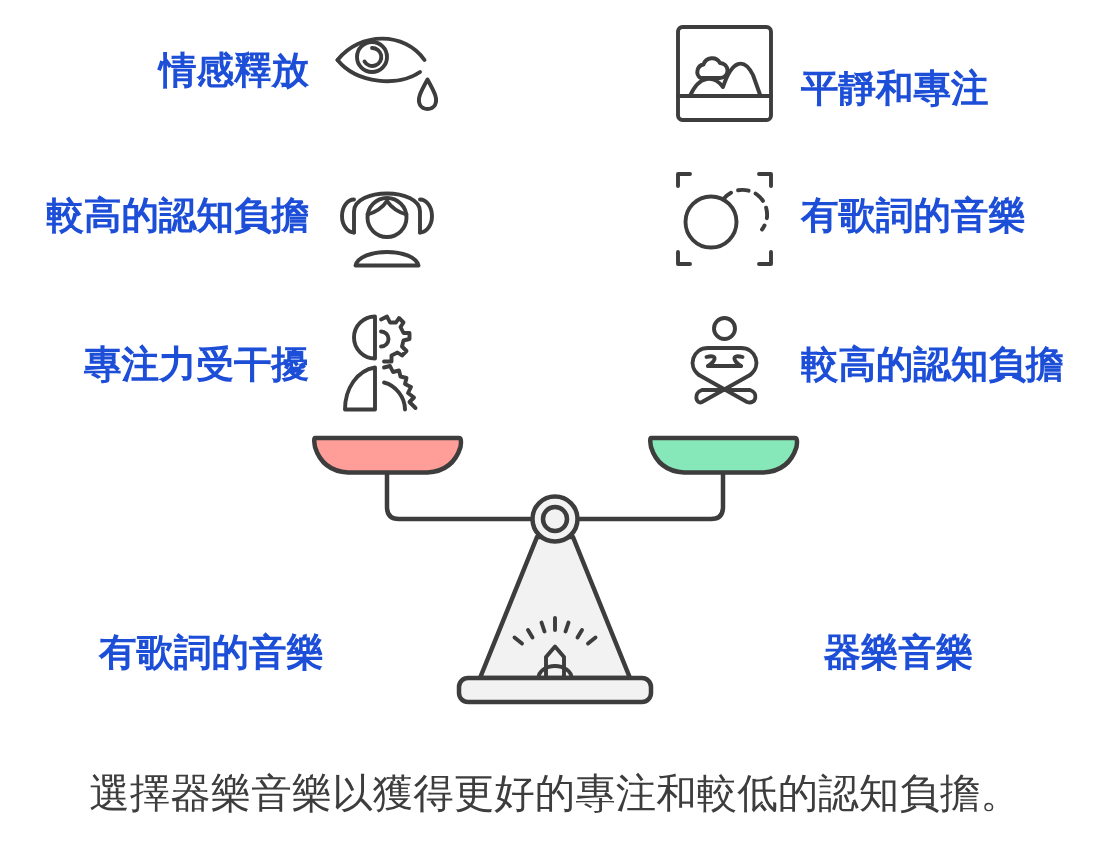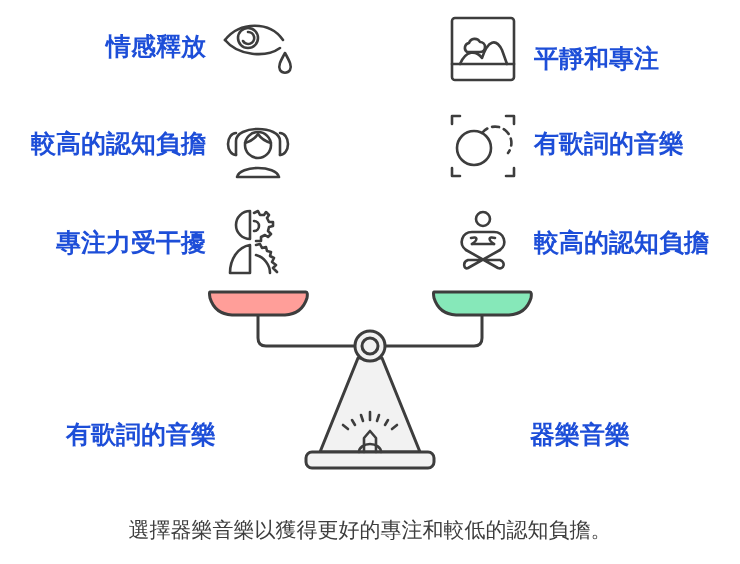--- a/index.html
+++ b/index.html
@@ -30,21 +30,21 @@
     .icon svg {
       display: block;
       overflow: visible;
     }
     .caption {
       position: absolute;
       left: 0;
       width: 740px;
       top: 515px;
       text-align: center;
-      font-size: 21px;
+      font-size: 27px;
       line-height: 30px;
       color: #3d3d3d;
     }
     #scale {
       position: absolute;
       left: 0;
       top: 0;
     }
   </style>
 </head>
@@ -52,21 +52,21 @@
 
 <div class="label right-align" style="left:60px; top:32px; width:146px;">情感釋放</div>
 <div class="label right-align" style="left:20px; top:129px; width:186px;">較高的認知負擔</div>
 <div class="label right-align" style="left:0px; top:228px; width:206px;">專注力受干擾</div>
 
 <div class="label" style="left:534px; top:44px;">平靜和專注</div>
 <div class="label" style="left:534px; top:129px;">有歌詞的音樂</div>
 <div class="label" style="left:534px; top:228px;">較高的認知負擔</div>
 
 <div class="label" style="left:66px; top:420px;">有歌詞的音樂</div>
-<div class="label" style="left:530px; top:420px;">器樂音樂</div>
+<div class="label" style="left:549px; top:420px;">器樂音樂</div>
 
 <div class="icon" style="left:222px; top:18px;">
   <svg width="70" height="64" viewBox="0 0 70 64" fill="none" stroke="#3d3d3d" stroke-width="2.6" stroke-linecap="round" stroke-linejoin="round">
     <path d="M3 22 C 18 3, 48 3, 61 22"></path>
     <path d="M3 22 C 16 38, 44 40, 58 30"></path>
     <circle cx="26" cy="20" r="10"></circle>
     <path d="M26 14 a6 6 0 1 1 -5 9"></path>
     <path d="M63 35 C 58 44, 56 48, 58 52 a 6 6 0 0 0 10 0 C 70 48, 68 44, 63 35 Z"></path>
   </svg>
 </div>

